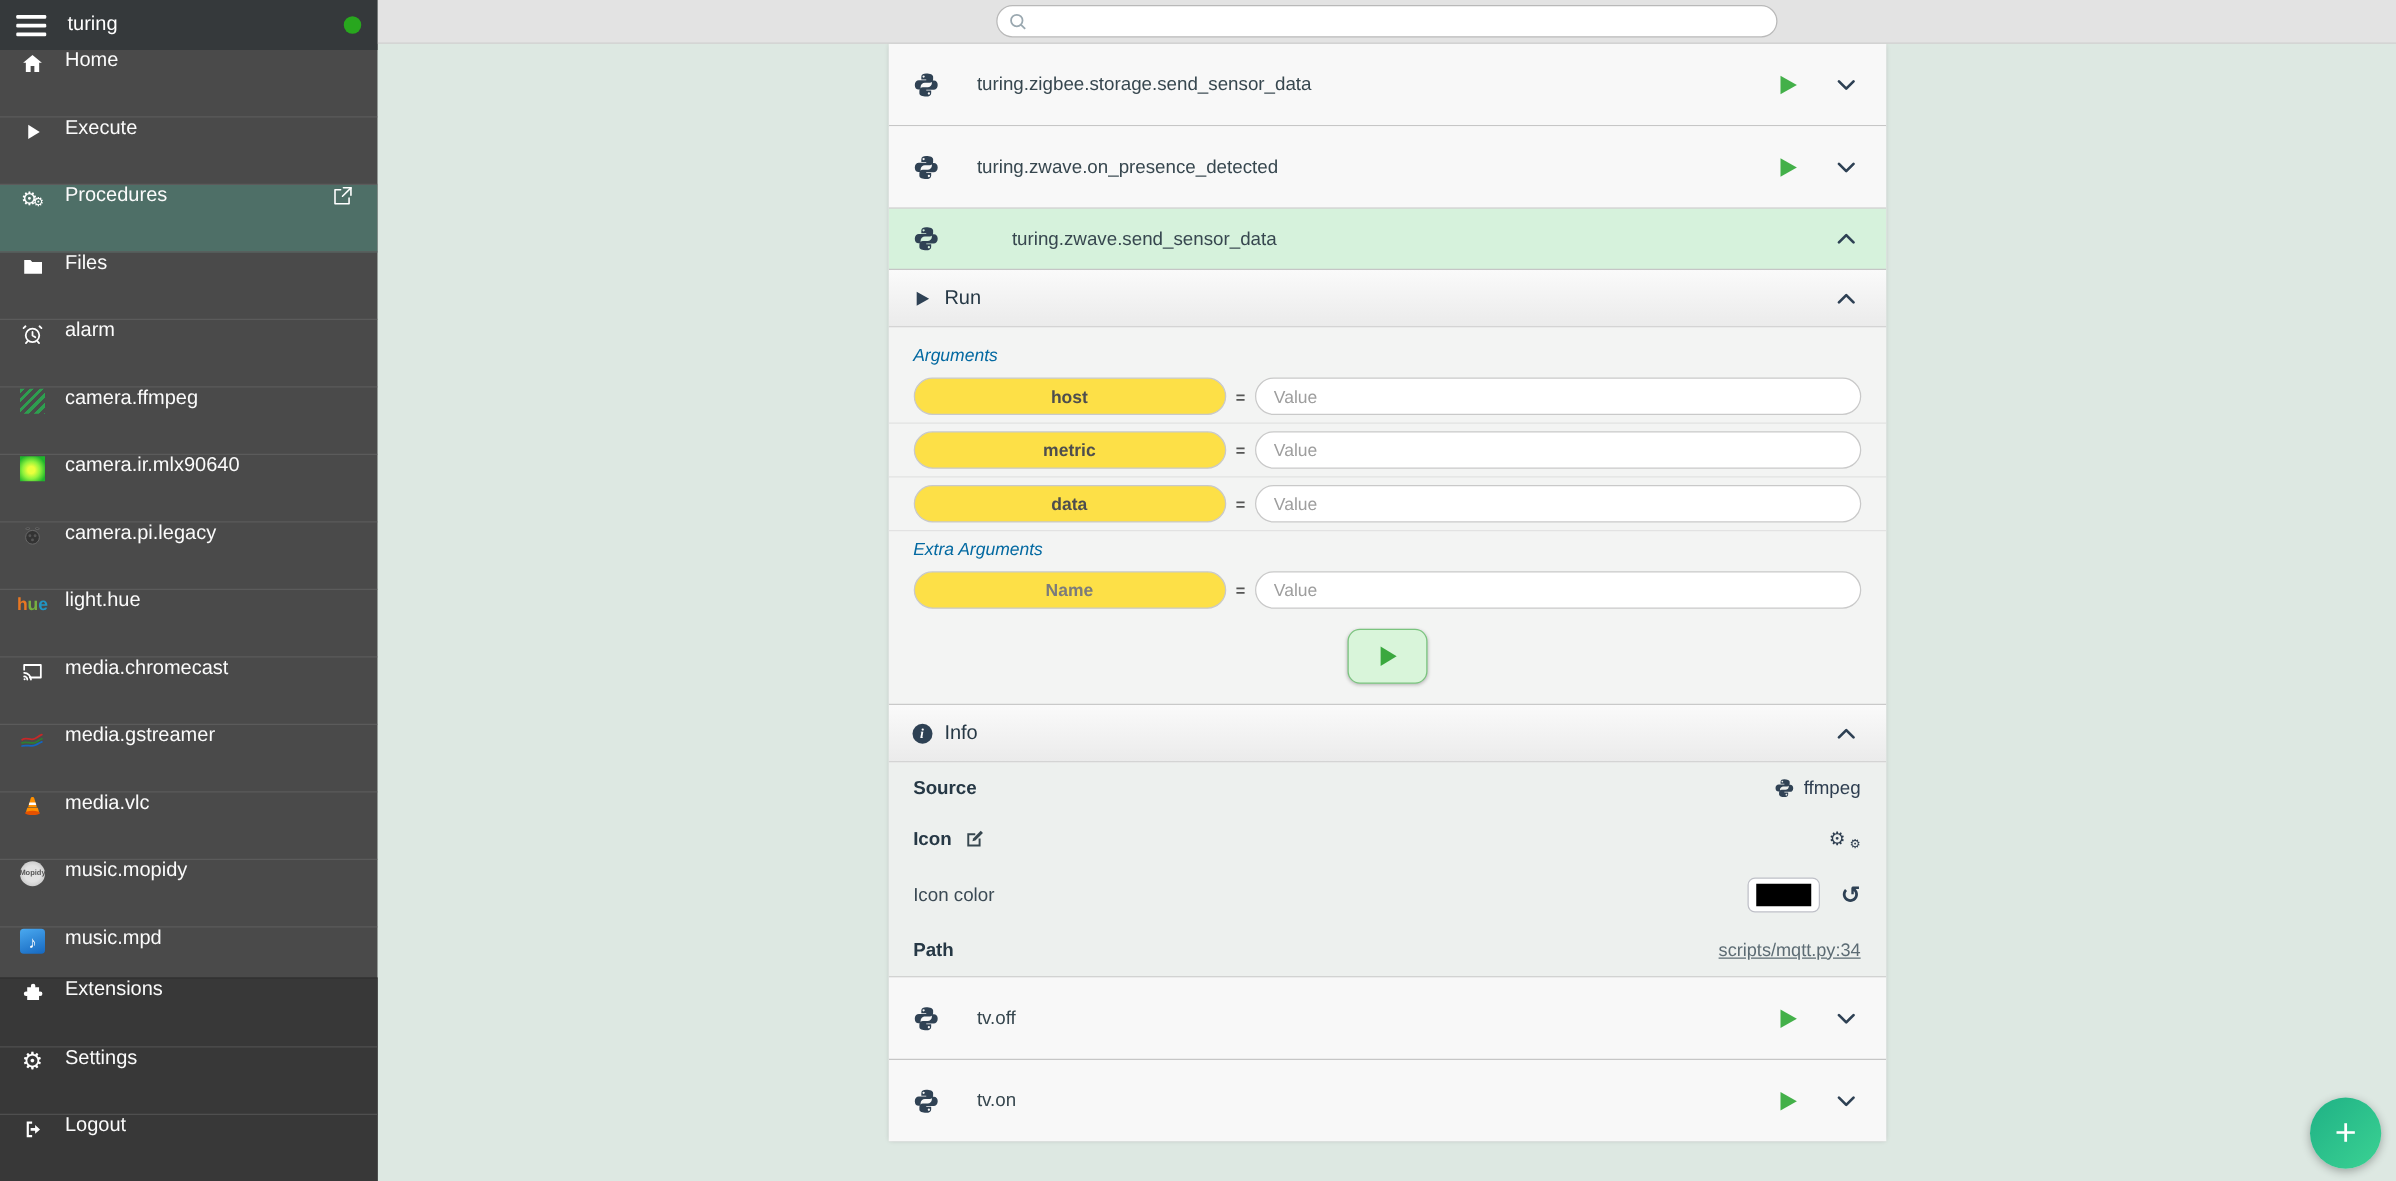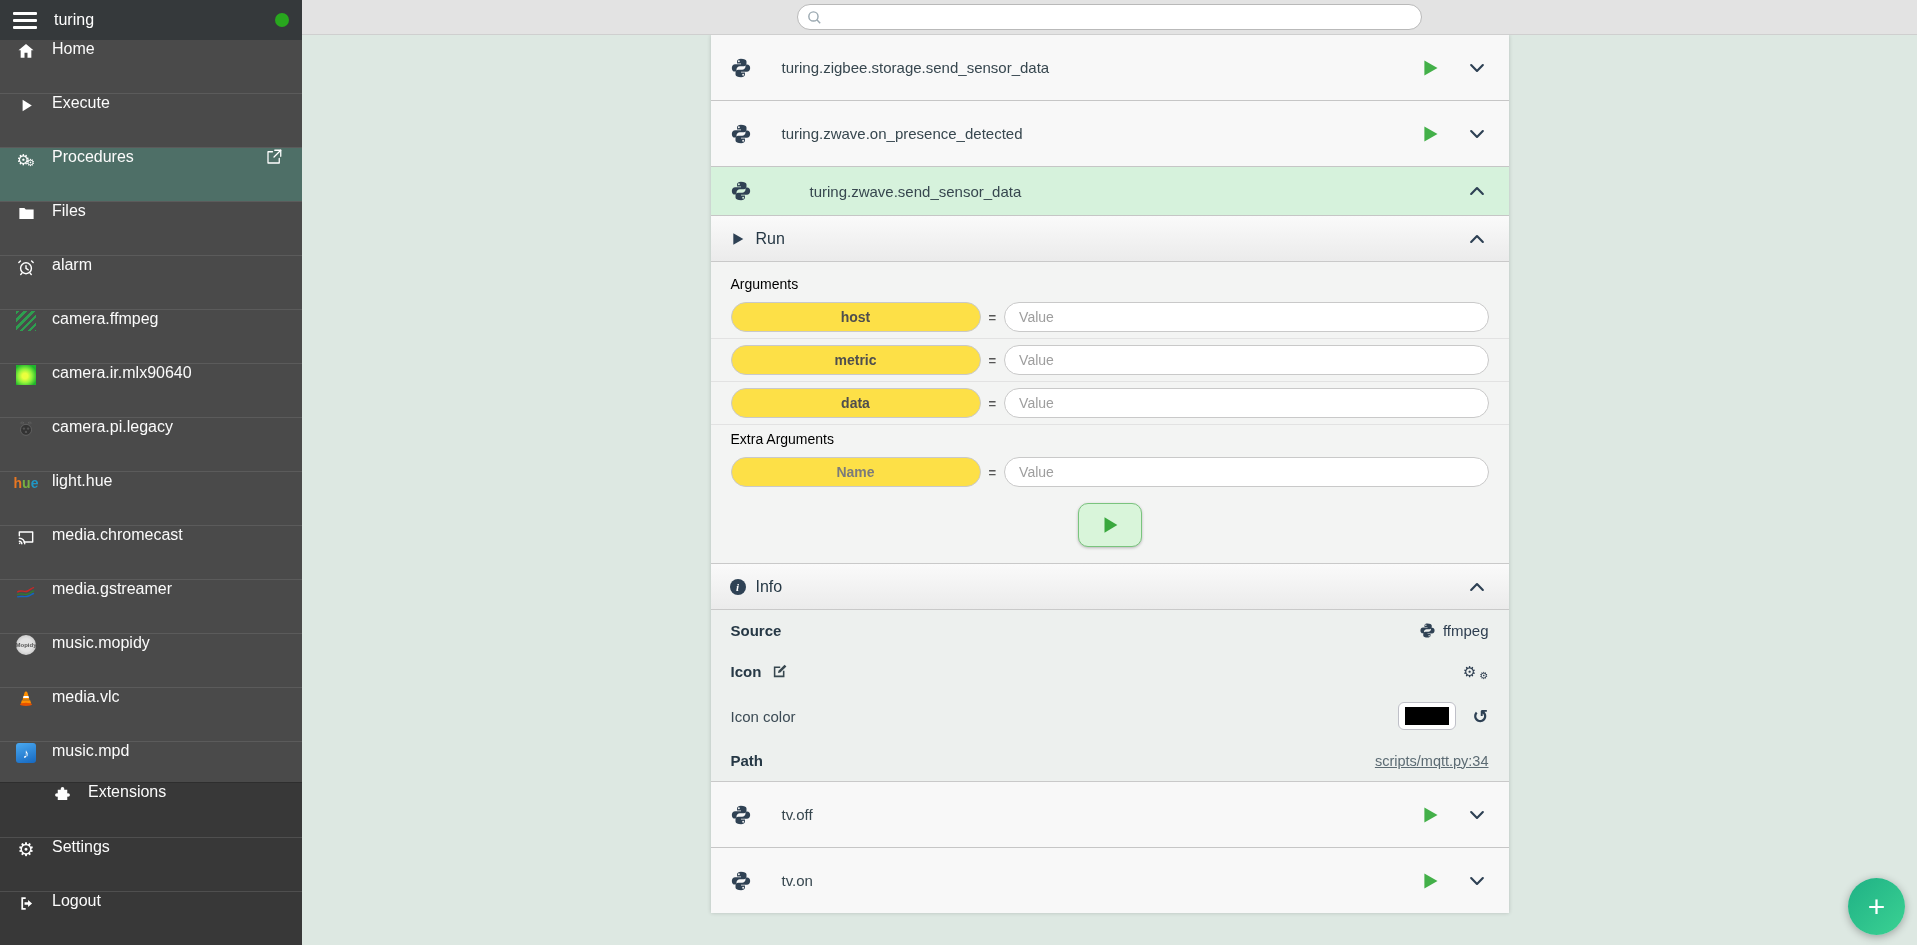--- a/index.html
+++ b/index.html
@@ -16,21 +16,21 @@
   .status-dot { position:absolute; right:13px; top:13px; width:14px; height:14px; border-radius:50%; background:#28a71e; }
   .sb-items { flex:1 1 auto; overflow:hidden; }
   .sb-item { height:54px; display:flex; padding:0 13px; color:#fbfbfb; font-size:16px;
     border-bottom:1px solid #5b5b5b; cursor:pointer; }
   .sb-item .ic { width:26px; height:22px; display:flex; align-items:center; justify-content:center; flex:none; }
   .sb-item .lbl { margin-left:13px; white-space:nowrap; }
   .sb-item.selected { background:#4e6f67; }
   .sb-item .ext { margin-left:auto; margin-right:6px; }
   .sb-bottom { flex:none; background:#383838; border-top:1px solid #2e2e2e; }
   .sb-bottom .sb-item { border-bottom:none; border-top:1px solid #4f4f4f; background:#383838; }
-  .sb-bottom .sb-item:first-child { border-top:none;margin-left:36px; }
+  .sb-bottom .sb-item:first-child { border-top:none; }
   svg.wicon { fill:#fff; stroke:none; }
   svg.wstroke { fill:none; stroke:#fff; stroke-width:1.7; stroke-linecap:round; stroke-linejoin:round; }
   .cogs { display:inline-flex; color:#fff; line-height:1; }
   .cogs .cog-main { font-size:15px; }
   .cogs .cog-sub { font-size:10px; margin-left:-4px; margin-top:8px; }
   .cogs.dark { color:#2e4154; }
   
   .ic-ffmpeg { width:20px; height:20px; background:repeating-linear-gradient(135deg,#2e9e4f 0 2.5px,rgba(0,0,0,0) 2.5px 5.5px); }
   .ic-thermal { width:20px; height:20px; background:radial-gradient(circle at 45% 55%, #eaff3d 0 18%, #8df23c 45%, #1fb52c 78%); }
   .ic-hue { font-size:14px; font-weight:bold; letter-spacing:0; }
@@ -64,21 +64,21 @@
   .sec-header { height:46px; background:linear-gradient(#fafafa,#ebebeb); border-bottom:1px solid #c9c9c9;
     display:flex; align-items:center; padding:0 22px 0 19px; cursor:pointer; }
   .sec-header .stitle { font-size:16px; font-weight:normal; color:#263845; margin-left:10px; }
   .sec-header .chev { margin-left:auto; }
   .run-play { width:16px; height:16px; }
   .run-play path { fill:#2e4154; }
   .info-i { width:16px; height:16px; border-radius:50%; background:#2e4154; color:#fff; display:flex; align-items:center;
     justify-content:center; font-size:11px; font-weight:bold; font-family:"Liberation Serif","DejaVu Serif",serif; font-style:italic; }
 
   .run-body { background:#f3f4f3; padding-top:8px; border-bottom:1px solid #c9c9c9; }
-  .form-label { font-size:14px; color:#000000; padding:6px 20px 4px; }
+  .form-label { font-size:14px; color:#0369a1; padding:6px 20px 4px;font-style:italic; }
   .arg-item { display:flex; align-items:center; padding:6px 20px; border-bottom:1px solid #e2e2e2; }
   .arg-item.noline { border-bottom:none; }
   .pill { height:30px; border-radius:15px; font-size:14px; outline:none; }
   .arg-name { width:250px; border:1px solid #c9c9c9; background:#fde047; padding:0 14px; font-weight:bold; color:#4e4e4e;text-align:center; }
   .eq { margin:0 8px; font-size:13px; font-weight:bold; color:#555; }
   .arg-value { flex:1; border:1px solid #c9c9c9; background:#fff; padding:0 14px; color:#444; }
   .arg-value::placeholder { color:#9e9e9e; }
   .arg-name::placeholder { color:#7b7b7b; font-weight:bold; }
   .run-btn-row { text-align:center; padding:10px 0 16px; }
   .run-btn { width:64px; height:44px; border-radius:10px; background:#d9f5da; border:1px solid #7ac47e;
@@ -219,34 +219,34 @@
           <svg width="20" height="20" viewBox="0 0 24 24" fill="none" stroke-width="1.7" stroke-linecap="round">
               <path d="M2 13c4-3 8 1 12-1s4-3 7-4" stroke="#c62828"></path>
               <path d="M2 16c4-2 9 1.5 13-.5s3.5-2.5 6-3.5" stroke="#2e7d32"></path>
               <path d="M2 19c4-1.5 9 1 13-1s3.5-2 6-3" stroke="#1565c0"></path>
             </svg>
           </span>
         <span class="lbl">media.gstreamer</span>
       </div>
       <div class="sb-item">
         <span class="ic">
-          <span class="ic-mopidy">Mopidy</span>
-          </span>
-        <span class="lbl">music.mopidy</span>
-      </div>
-      <div class="sb-item">
-        <span class="ic">
           <svg width="20" height="20" viewBox="0 0 24 24">
               <path d="M10.3 4.2C10.5 3.4 11.2 3 12 3s1.5.4 1.7 1.2L16.2 13H7.8z" fill="#ff8f00"></path>
               <path d="M9.1 8.4h5.8l.7 2.5H8.4z" fill="#fff"></path>
               <path d="M7 13.5h10l1.2 3.8c-2.5 1.3-9.9 1.3-12.4 0z" fill="#ff8f00"></path>
               <ellipse cx="12" cy="18.4" rx="7.2" ry="2" fill="#e65100"></ellipse>
             </svg>
           </span>
         <span class="lbl">media.vlc</span>
+      </div>
+      <div class="sb-item">
+        <span class="ic">
+          <span class="ic-mopidy">Mopidy</span>
+          </span>
+        <span class="lbl">music.mopidy</span>
       </div>
       <div class="sb-item">
         <span class="ic">
           <span class="ic-mpd">♪</span>
           </span>
         <span class="lbl">music.mpd</span>
       </div>
     </div>
 
     <div class="sb-bottom">

